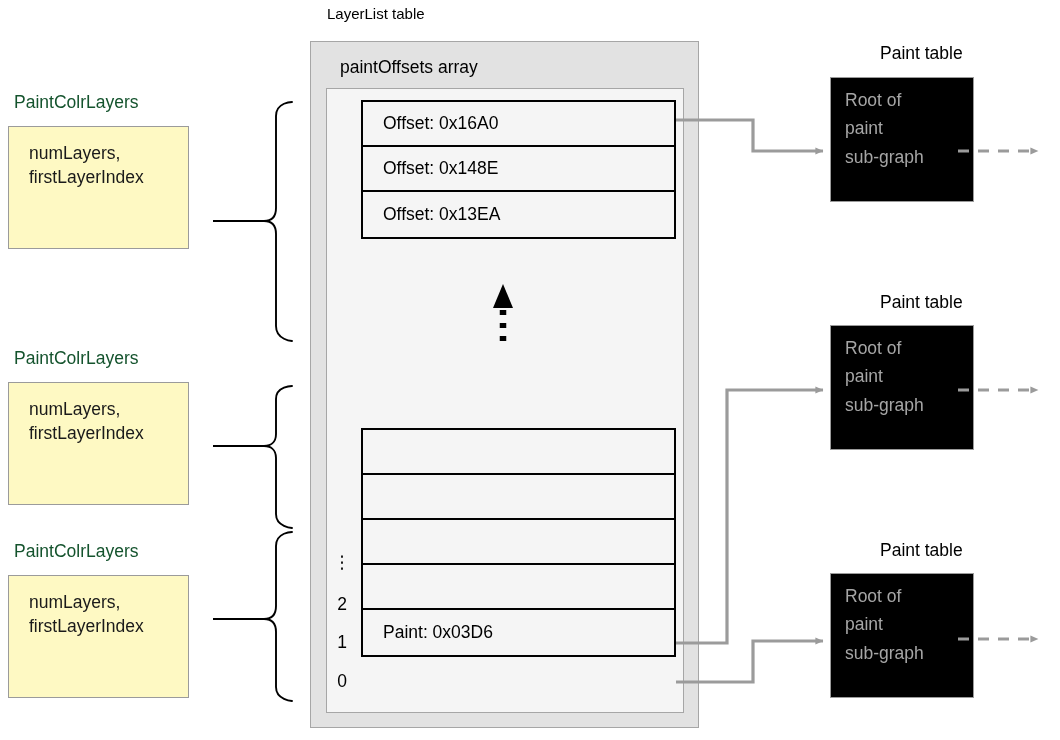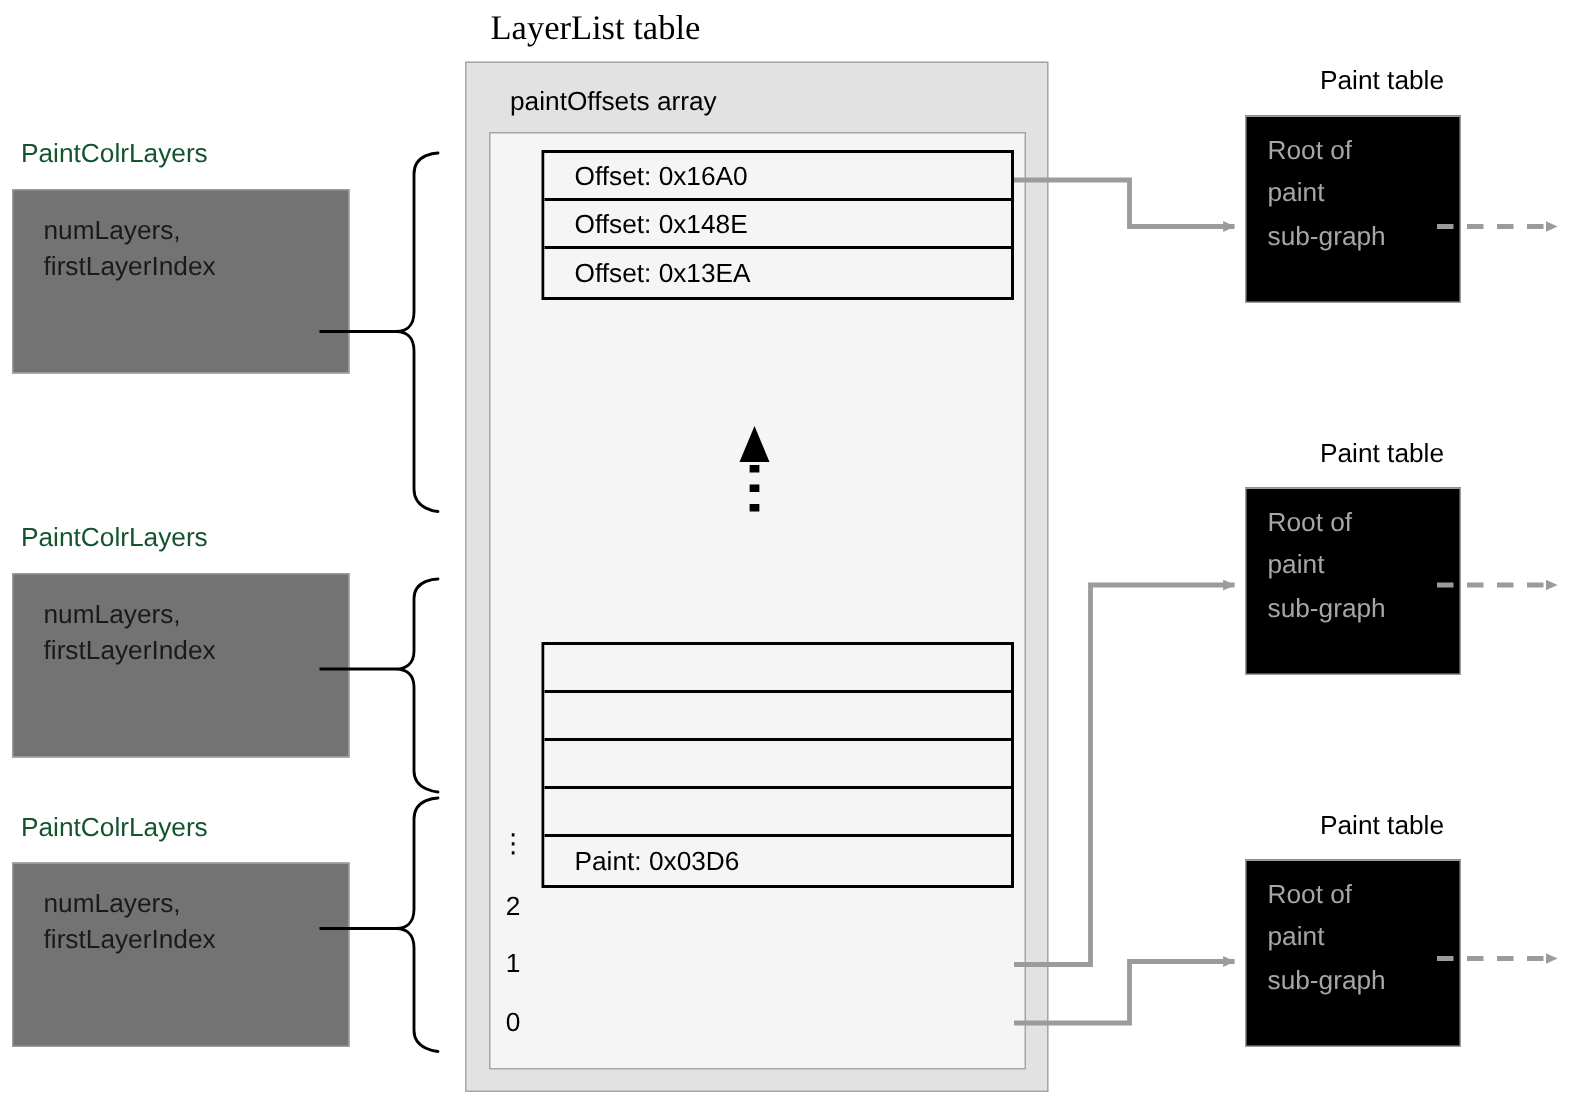--- a/index.html
+++ b/index.html
@@ -28,42 +28,41 @@
   }
 
   
   .pcl-title {
     font-size: 17.5px;
     color: #14532d;
     left: 14px;
   }
   .pcl-box {
     left: 8px;
-    width: 225px;
+    width: 181px;
     height: 123px;
     border: 1.6px solid #9b9b9b;
-    background: #737373;
+    background: #fef9c3;
     box-sizing: border-box;
   }
   .pcl-text {
     position: absolute;
     left: 20px;
     top: 14px;
     font-size: 17.5px;
     color: #1a1a1a;
     line-height: 1.38;
     white-space: pre;
   }
 
   
   .layerlist-title {
     left: 327px;
     top: 5px;
-    font-size: 23px;
-    font-family: Liberation Serif, serif;
+    font-size: 15px;
   }
   .layerlist-box {
     left: 310px;
     top: 41px;
     width: 389px;
     height: 687px;
     background: #e2e2e2;
     border: 1.6px solid #a6a6a6;
     box-sizing: border-box;
   }
@@ -85,21 +84,21 @@
 
   
   .rowgroup {
     left: 361px;
     width: 315px;
     border: 2.2px solid #000000;
     box-sizing: border-box;
     background: #f5f5f5;
   }
   .orow {
-    height: 32px;
+    height: 45px;
     box-sizing: border-box;
     border-bottom: 2.2px solid #000000;
     display: flex;
     align-items: center;
     padding-left: 20px;
     font-size: 17.5px;
     color: #000;
     background: #f5f5f5;
     white-space: pre;
   }

